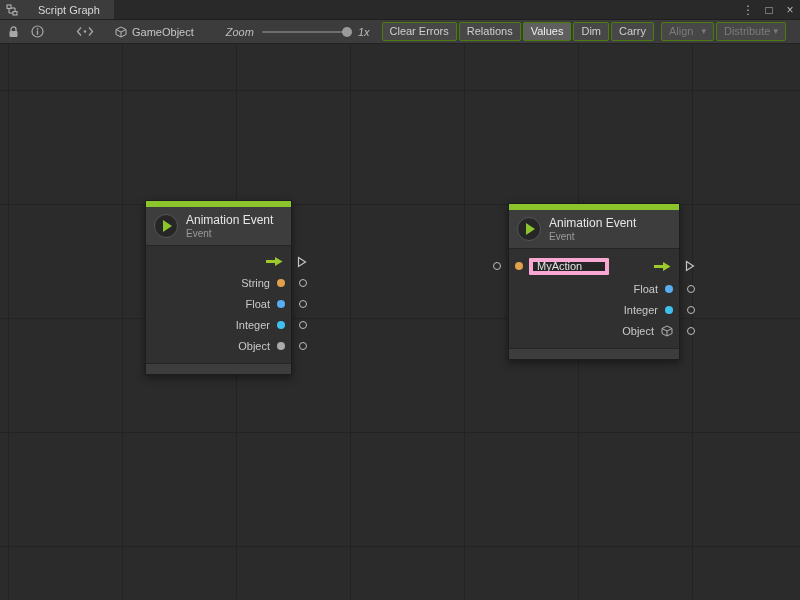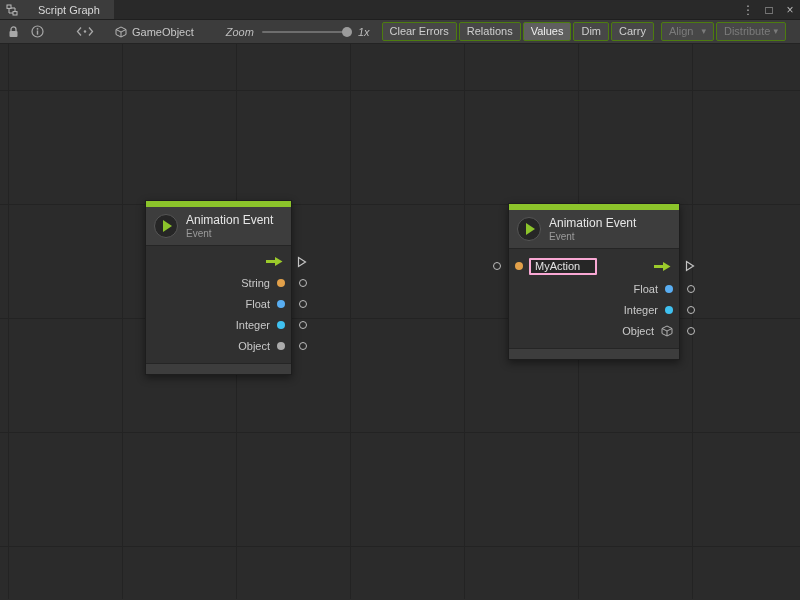--- a/index.html
+++ b/index.html
@@ -55,21 +55,21 @@
   .dot { width:8px; height:8px; border-radius:50%; flex:none; }
   .port { position:absolute; top:50%; transform:translateY(-50%); }
   .port.right { right:-16px; }
   .port.left { left:-16px; }
   .circle-port { width:8px; height:8px; border:1px solid #bcbcbc; border-radius:50%; background:transparent; }
   .flex { flex:1; }
   .arrow-wrap { display:flex; align-items:center; margin-right:1px; }
 
   .name-row { justify-content:flex-start; height:24px; }
   .name-row .dot { margin-right:6px; }
-  .name-input { width:68px; height:17px; background:#262626; border:2px solid #f9a8d4; border-radius:1px; color:#e2e2e2; font-size:11px; font-family:"Liberation Sans", sans-serif; padding:0 4px; outline:none; }
+  .name-input { width:80px; height:17px; background:#262626; border:4px solid #f9a8d4; border-radius:1px; color:#e2e2e2; font-size:11px; font-family:"Liberation Sans", sans-serif; padding:0 4px; outline:none; }
 
   svg { display:block; }
 </style>
 </head>
 <body>
 
 <div class="window">
 
   <div class="titlebar">
     <div class="tab">

